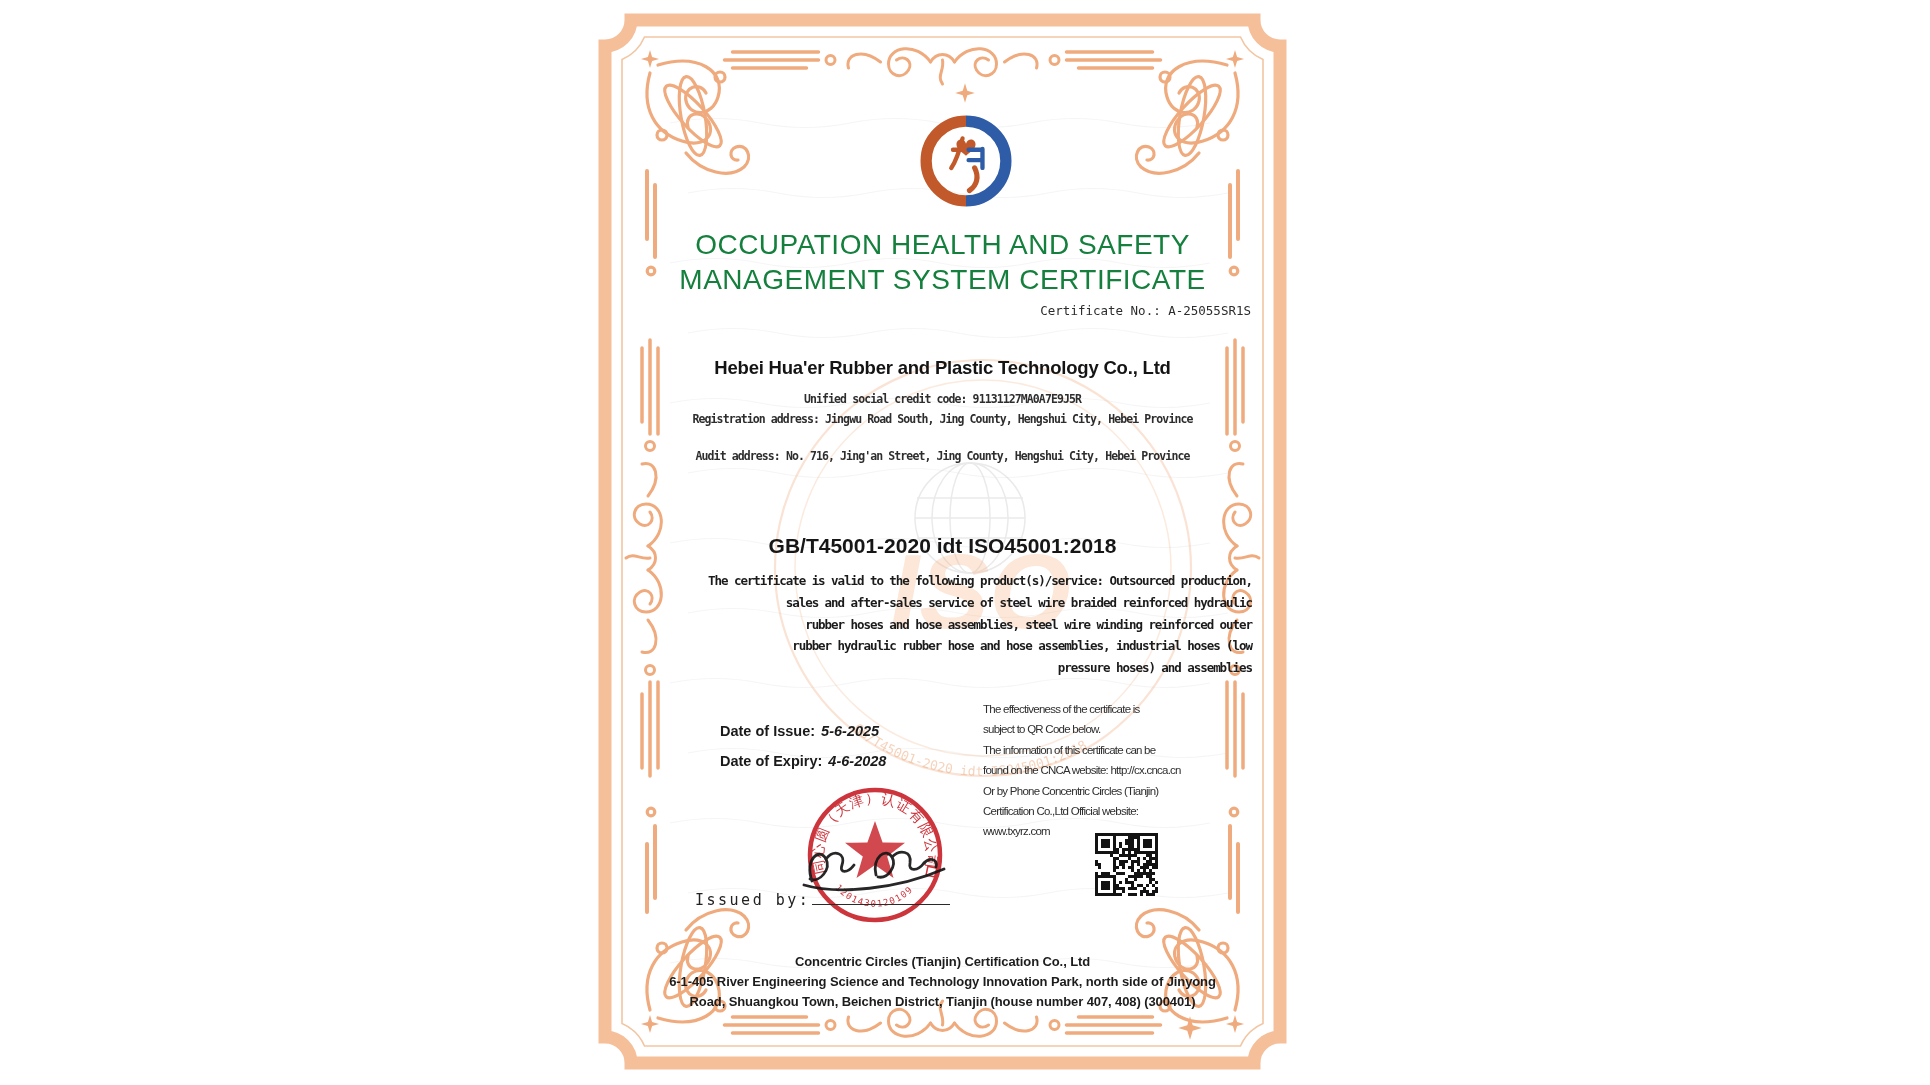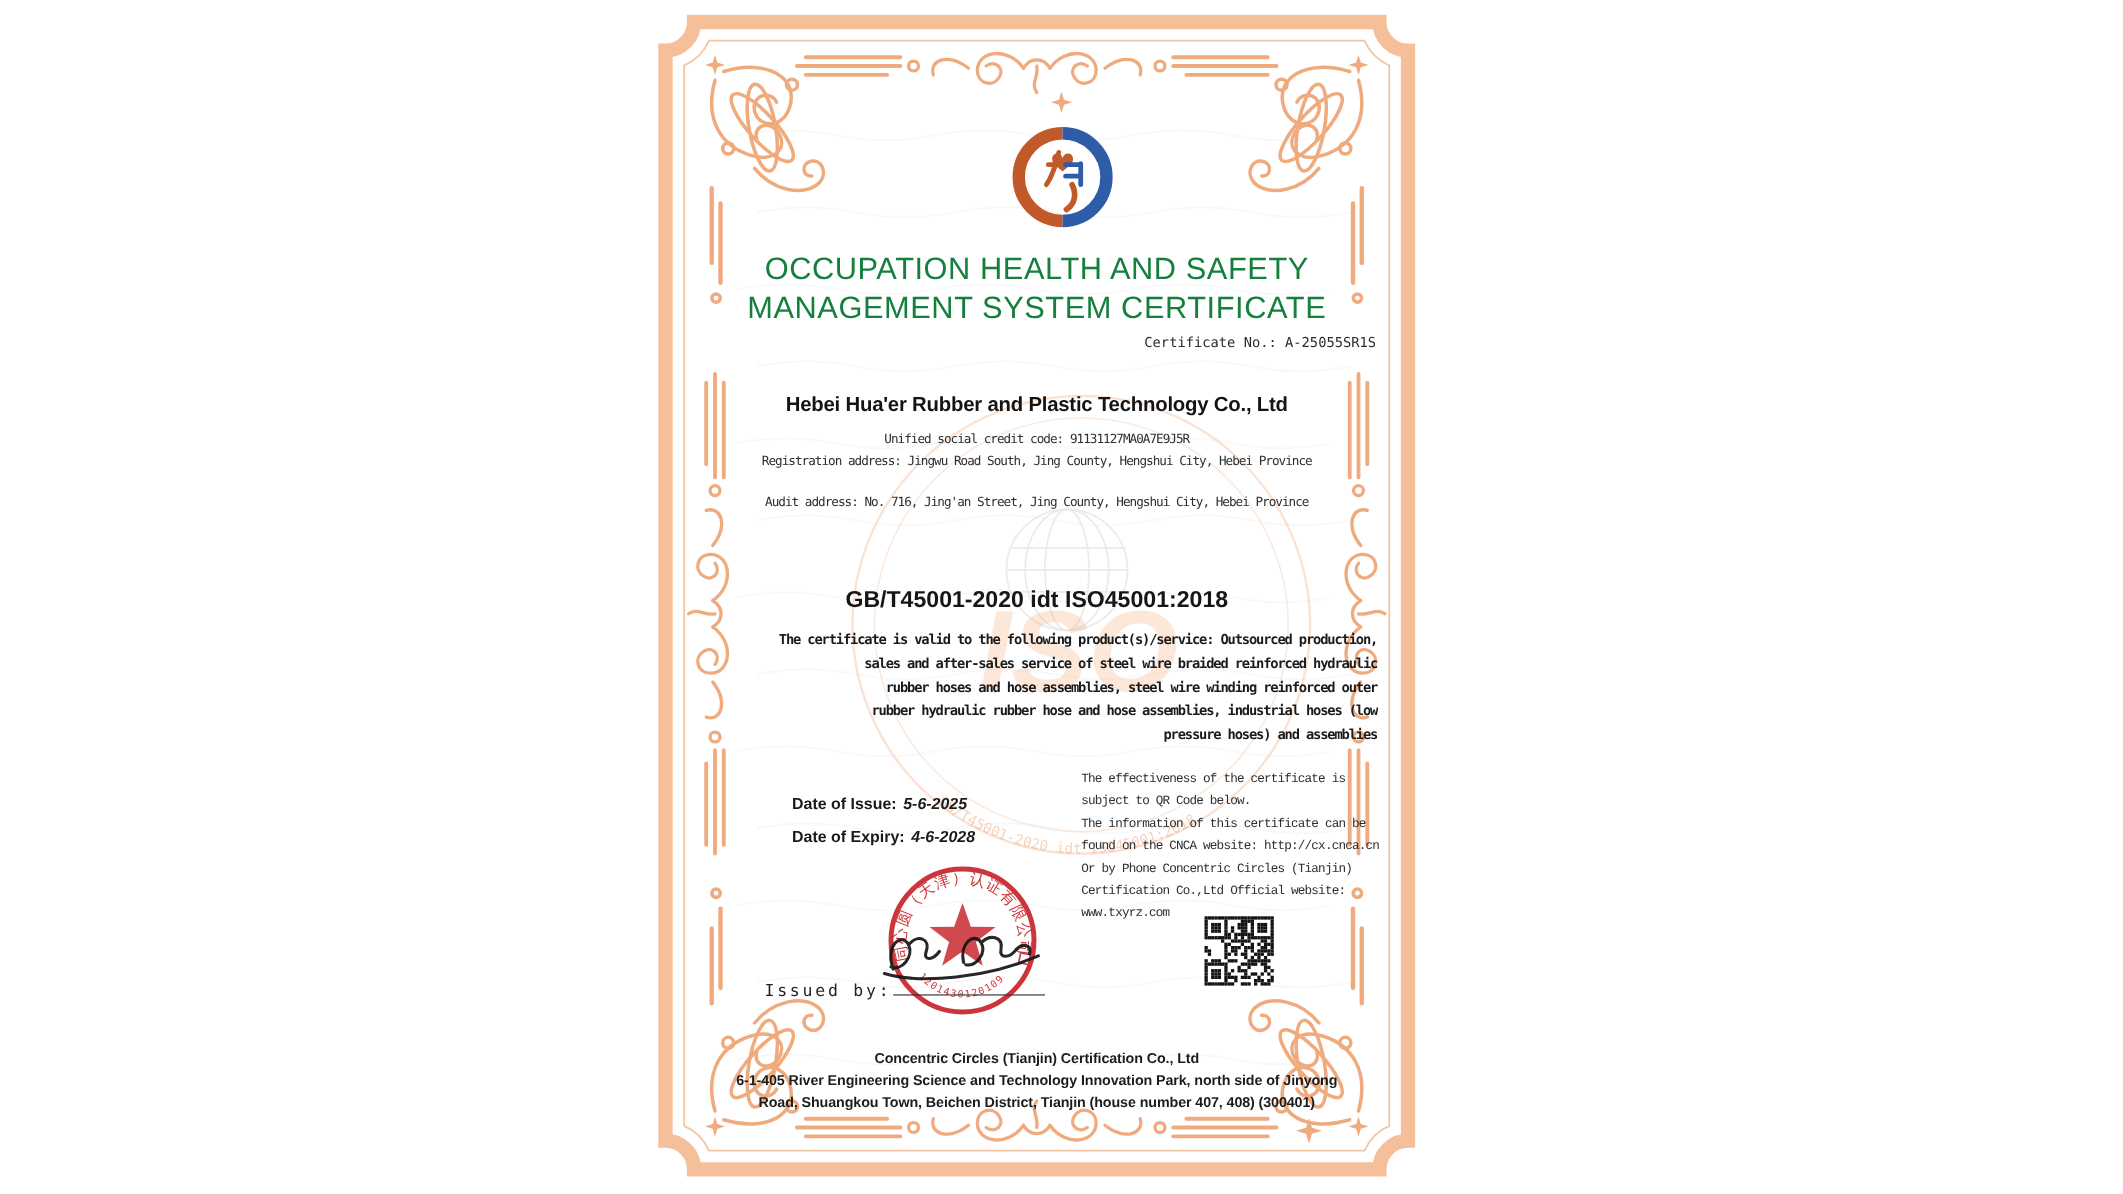--- a/index.html
+++ b/index.html
@@ -5,29 +5,29 @@
   html,body{margin:0;padding:0;background:#ffffff;width:1930px;height:1085px;overflow:hidden;}
   .page{position:relative;width:1930px;height:1085px;background:#ffffff;font-family:"Liberation Sans",sans-serif;color:#1e1e1e;}
   .certificate{position:absolute;left:598px;top:13px;width:689px;height:1057px;background:#ffffff;}
   .deco{position:absolute;left:0;top:0;width:689px;height:1057px;pointer-events:none;}
   .abs{position:absolute;}
   .ctr{left:0;width:689px;text-align:center;}
   .logo{left:316px;top:96px;width:104px;height:104px;}
   .title{top:214px;font-weight:normal;font-size:28px;line-height:35px;letter-spacing:.5px;color:#15803d;}
   .certno{top:290px;right:36px;font-family:"DejaVu Sans Mono",monospace;font-size:12.5px;color:#2c2c2c;}
   .company{top:344px;font-weight:bold;font-size:18.5px;letter-spacing:-.2px;color:#141414;}
-  .infoline{font-family:"DejaVu Sans Mono",monospace;font-size:11.5px;letter-spacing:-.9px;color:#2e2e2e;}
+  .infoline{font-family:"DejaVu Sans Mono",monospace;font-size:11.5px;letter-spacing:-.9px;color:#2e2e2e;font-weight:bold;}
   .info1{top:379px;} .info2{top:399px;} .info3{top:419px;margin-top:17px;}
   .conf{top:477px;font-weight:bold;font-size:15.5px;line-height:22.5px;color:#1a1a1a;}
   .standard{top:521px;font-weight:bold;font-size:21px;color:#161616;}
   .scope{top:557px;left:98px;width:556px;font-family:"DejaVu Sans Mono",monospace;font-weight:bold;font-size:12.5px;letter-spacing:-1.05px;line-height:21.8px;color:#1b1b1b;text-align:right;}
   .dateline{left:122px;font-weight:bold;font-size:14.5px;color:#1a1a1a;}
   .date1{top:710px;} .date2{top:740px;}
   .dateline .val{margin-left:6px;font-style:italic;}
-  .qrnotice{top:686px;left:385px;width:272px;font-family:Liberation Mono, monospace;font-size:11.5px;letter-spacing:-.75px;line-height:20.4px;color:#2e2e2e;text-align:left;}
+  .qrnotice{top:686px;left:385px;width:272px;font-family:Liberation Sans, sans-serif;font-size:11.5px;letter-spacing:-.75px;line-height:20.4px;color:#2e2e2e;text-align:left;}
   .sealbox{left:205px;top:770px;width:144px;height:144px;}
   .sigbox{left:198px;top:828px;width:158px;height:60px;z-index:4;}
   .issuedby{top:877px;left:97px;font-family:"DejaVu Sans Mono",monospace;font-size:15px;letter-spacing:2.5px;color:#222;z-index:2;}
   .issuedby .uline{display:inline-block;width:138px;border-bottom:1.6px solid #2a2a2a;height:14px;margin-left:2px;}
   .qr{left:497px;top:820px;display:grid;grid-template-columns:repeat(21,3px);grid-auto-rows:3px;background:#fff;}
   .qc{width:3px;height:3px;} .qc.on{background:#131313;}
   .footer{top:939px;font-weight:bold;font-size:13px;line-height:20px;color:#1c1c1c;letter-spacing:-.1px;}
 </style>
 </head>
 <body>

